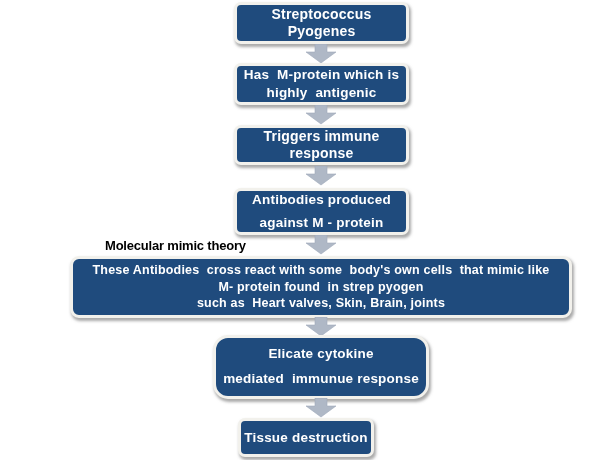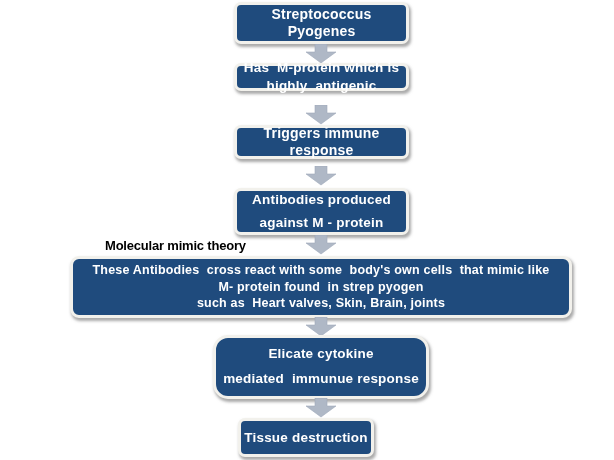--- a/index.html
+++ b/index.html
@@ -23,22 +23,22 @@
     justify-content: center;
     box-sizing: border-box;
     color: #ffffff;
     font-weight: bold;
     text-align: center;
     white-space: pre-wrap;
     letter-spacing: 0.2px;
   }
   .node span { display: block; width: 100%; }
   .n1 { left: 234px; top: 2px;   width: 175px; height: 42px; font-size: 14px; line-height: 1.25; }
-  .n2 { left: 234px; top: 63px;  width: 175px; height: 28px; font-size: 13.5px; line-height: 1.3; }
-  .n3 { left: 234px; top: 125px; width: 175px; height: 34px; font-size: 14px; line-height: 1.25; }
+  .n2 { left: 234px; top: 63px;  width: 175px; height: 42px; font-size: 13.5px; line-height: 1.3; }
+  .n3 { left: 234px; top: 125px; width: 175px; height: 40px; font-size: 14px; line-height: 1.25; }
   .n4 { left: 234px; top: 188px; width: 175px; height: 47px; font-size: 13.5px; line-height: 1.7; }
   .wide { left: 70px; top: 256px; width: 502px; height: 62px; font-size: 12.5px; line-height: 1.35; border-radius: 9px; }
   .n5 { left: 213px; top: 335px; width: 216px; height: 64px; font-size: 13.5px; line-height: 1.85; border-radius: 15px; }
   .n6 { left: 238px; top: 418px; width: 136px; height: 39px; font-size: 13.5px; }
   .side-label {
     position: absolute;
     top: 238px;
     color: #000000;
     font-weight: bold;
     font-size: 13px;

